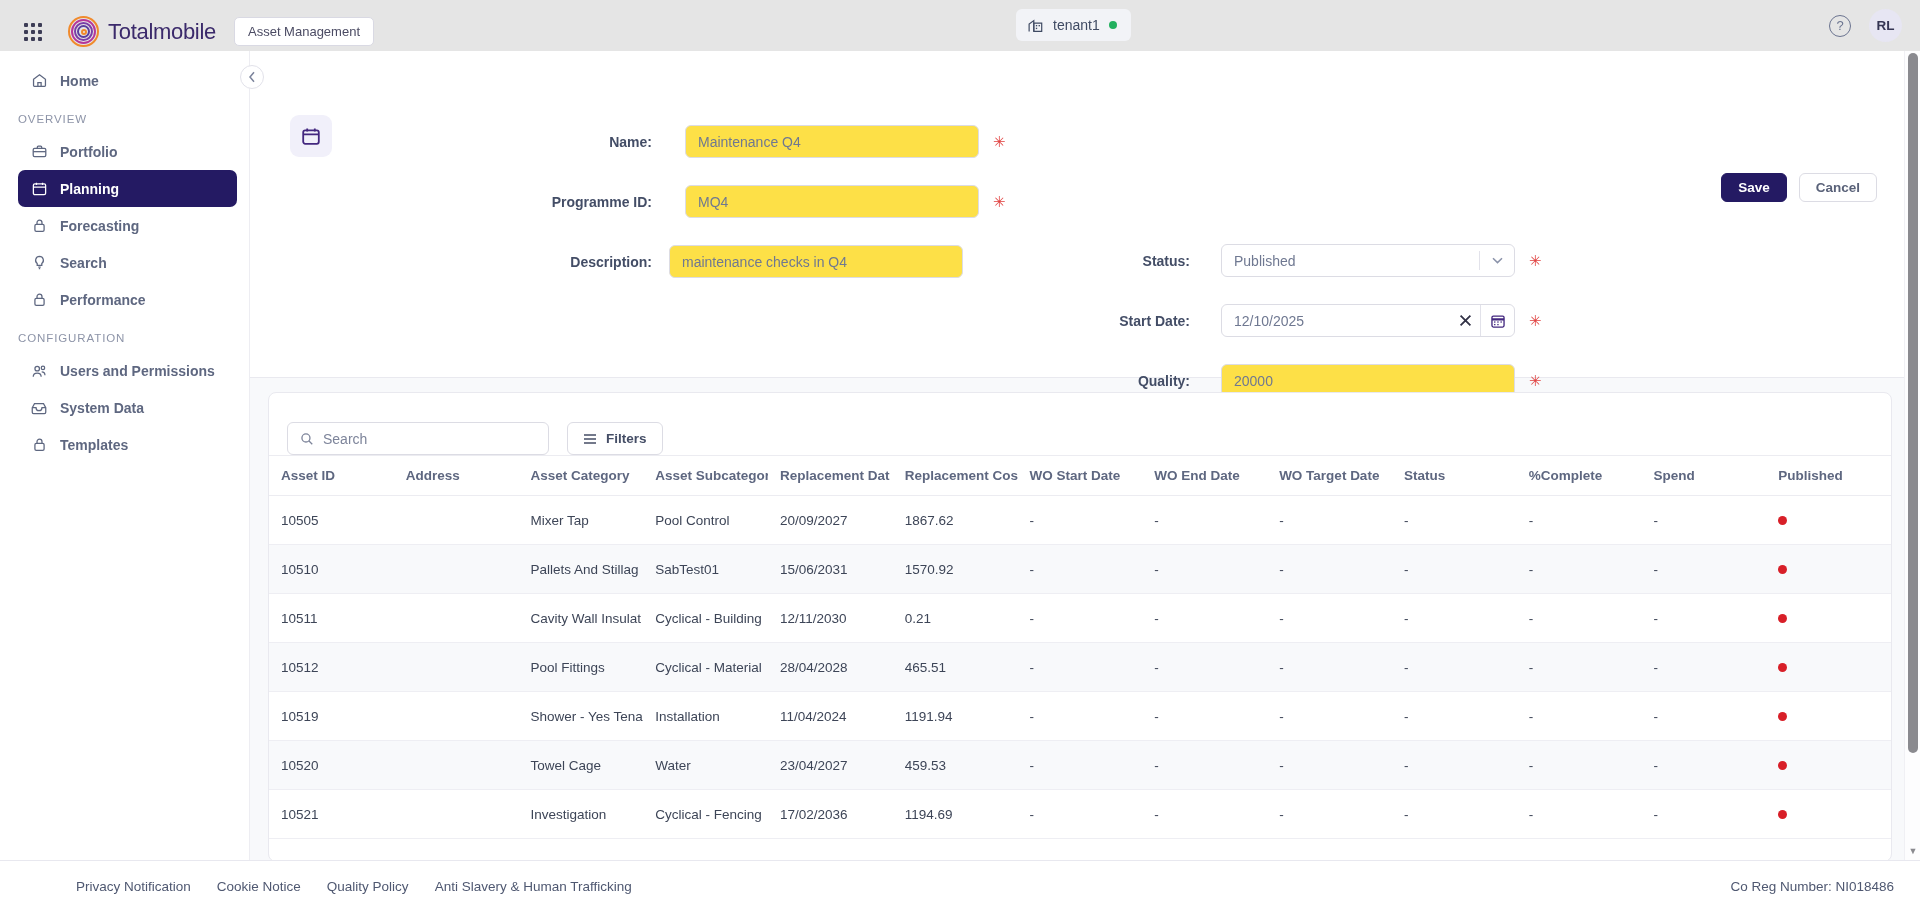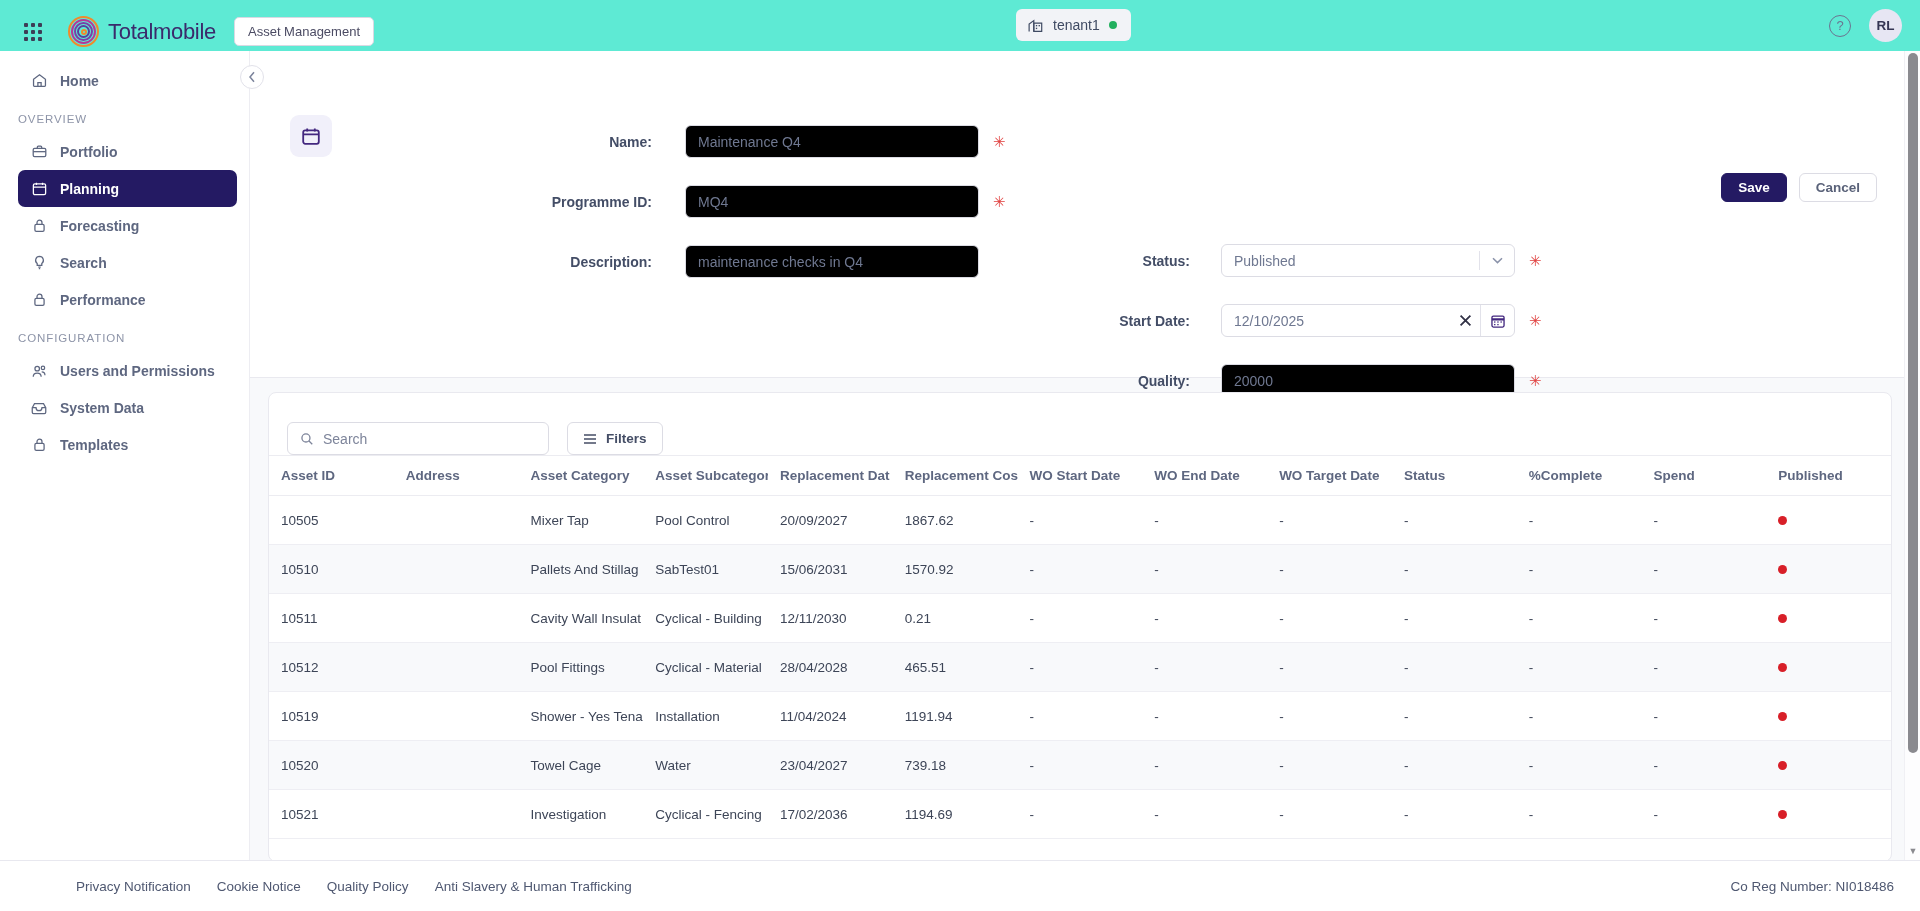--- a/index.html
+++ b/index.html
@@ -7,21 +7,21 @@
     width: 1920px; height: 911px;
     font-family: "Liberation Sans", sans-serif;
     background: #ffffff;
     overflow: hidden;
   }
   #app { position: relative; width: 1920px; height: 911px; }
 
   
   .topbar {
     position: absolute; top: 0; left: 0; width: 1920px; height: 64px;
-    background: #5eead4; border-bottom: 1px solid #e8e8ef;
+    background: #e5e5e5; border-bottom: 1px solid #e8e8ef;
     display: flex; align-items: center;
   }
   .waffle {
     margin-left: 16px; width: 34px; height: 34px;
     display: grid; grid-template-columns: repeat(3, 4px); grid-template-rows: repeat(3, 4px);
     gap: 3px; align-content: center; justify-content: center;
     cursor: pointer;
   }
   .waffle i { width: 4px; height: 4px; background: #3d3d56; border-radius: 1px; display: block; }
   .brand { display: flex; align-items: center; margin-left: 18px; gap: 9px; }
@@ -94,21 +94,21 @@
     position: absolute; left: 40px; top: 64px; width: 42px; height: 42px;
     border-radius: 9px; background: #f1f0fa;
     display: flex; align-items: center; justify-content: center;
   }
   .frow { position: absolute; display: flex; align-items: center; }
   .flabel {
     font-size: 14px; color: #434d66; font-weight: 600; text-align: right;
   }
   .finput {
     height: 33px; border: 1px solid #dcdce4; border-radius: 6px;
-    background: #000000; font-size: 14px; color: #6f7891;
+    background: #fde047; font-size: 14px; color: #6f7891;
     padding: 0 12px; font-family: "Liberation Sans", sans-serif;
     display: flex; align-items: center;
   }
   .req { color: #e0403f; font-size: 15px; line-height: 1; }
   .sel-wrap {
     height: 33px; border: 1px solid #dcdce4; border-radius: 6px; background: #fff;
     display: flex; align-items: center; font-size: 14px; color: #6f7891;
   }
   .sel-wrap .sv { padding-left: 12px; flex: 1; }
   .sel-div { width: 1px; height: 19px; background: #e2e2ea; }
@@ -365,21 +365,21 @@
       </div>
 
       <div class="frow" style="left:270px; top:134px;">
         <div class="flabel" style="width:132px;">Programme ID:</div>
         <div class="finput" style="width:294px; margin-left:33px;">MQ4</div>
         <div class="req" style="margin-left:14px;">✳</div>
       </div>
 
       <div class="frow" style="left:270px; top:194px;">
         <div class="flabel" style="width:132px;">Description:</div>
-        <div class="finput" style="width:294px; margin-left:33px;">maintenance checks in Q4</div>
+        <div class="finput" style="width:294px; margin-left:17px;">maintenance checks in Q4</div>
       </div>
 
       <div class="frow" style="left:810px; top:193px;">
         <div class="flabel" style="width:130px;">Status:</div>
         <div class="sel-wrap" style="width:294px; margin-left:31px;">
           <span class="sv">Published</span>
           <span class="sel-div"></span>
           <span class="sel-chev">
             <svg width="11" height="7" viewBox="0 0 11 7" fill="none" stroke="#8b93aa" stroke-width="1.5">
               <path d="M1 1.2 5.5 5.6 10 1.2"></path>
@@ -554,21 +554,21 @@
               <td>-</td>
               <td>-</td>
               <td><span class="dot-red" style="background: rgb(216, 31, 40);"></span></td>
             </tr>
             <tr>
               <td>10520</td>
               <td></td>
               <td>Towel Cage</td>
               <td>Water</td>
               <td>23/04/2027</td>
-              <td>739.18</td>
+              <td>459.53</td>
               <td>-</td>
               <td>-</td>
               <td>-</td>
               <td>-</td>
               <td>-</td>
               <td>-</td>
               <td><span class="dot-red" style="background: rgb(216, 31, 40);"></span></td>
             </tr>
             <tr>
               <td>10521</td>

